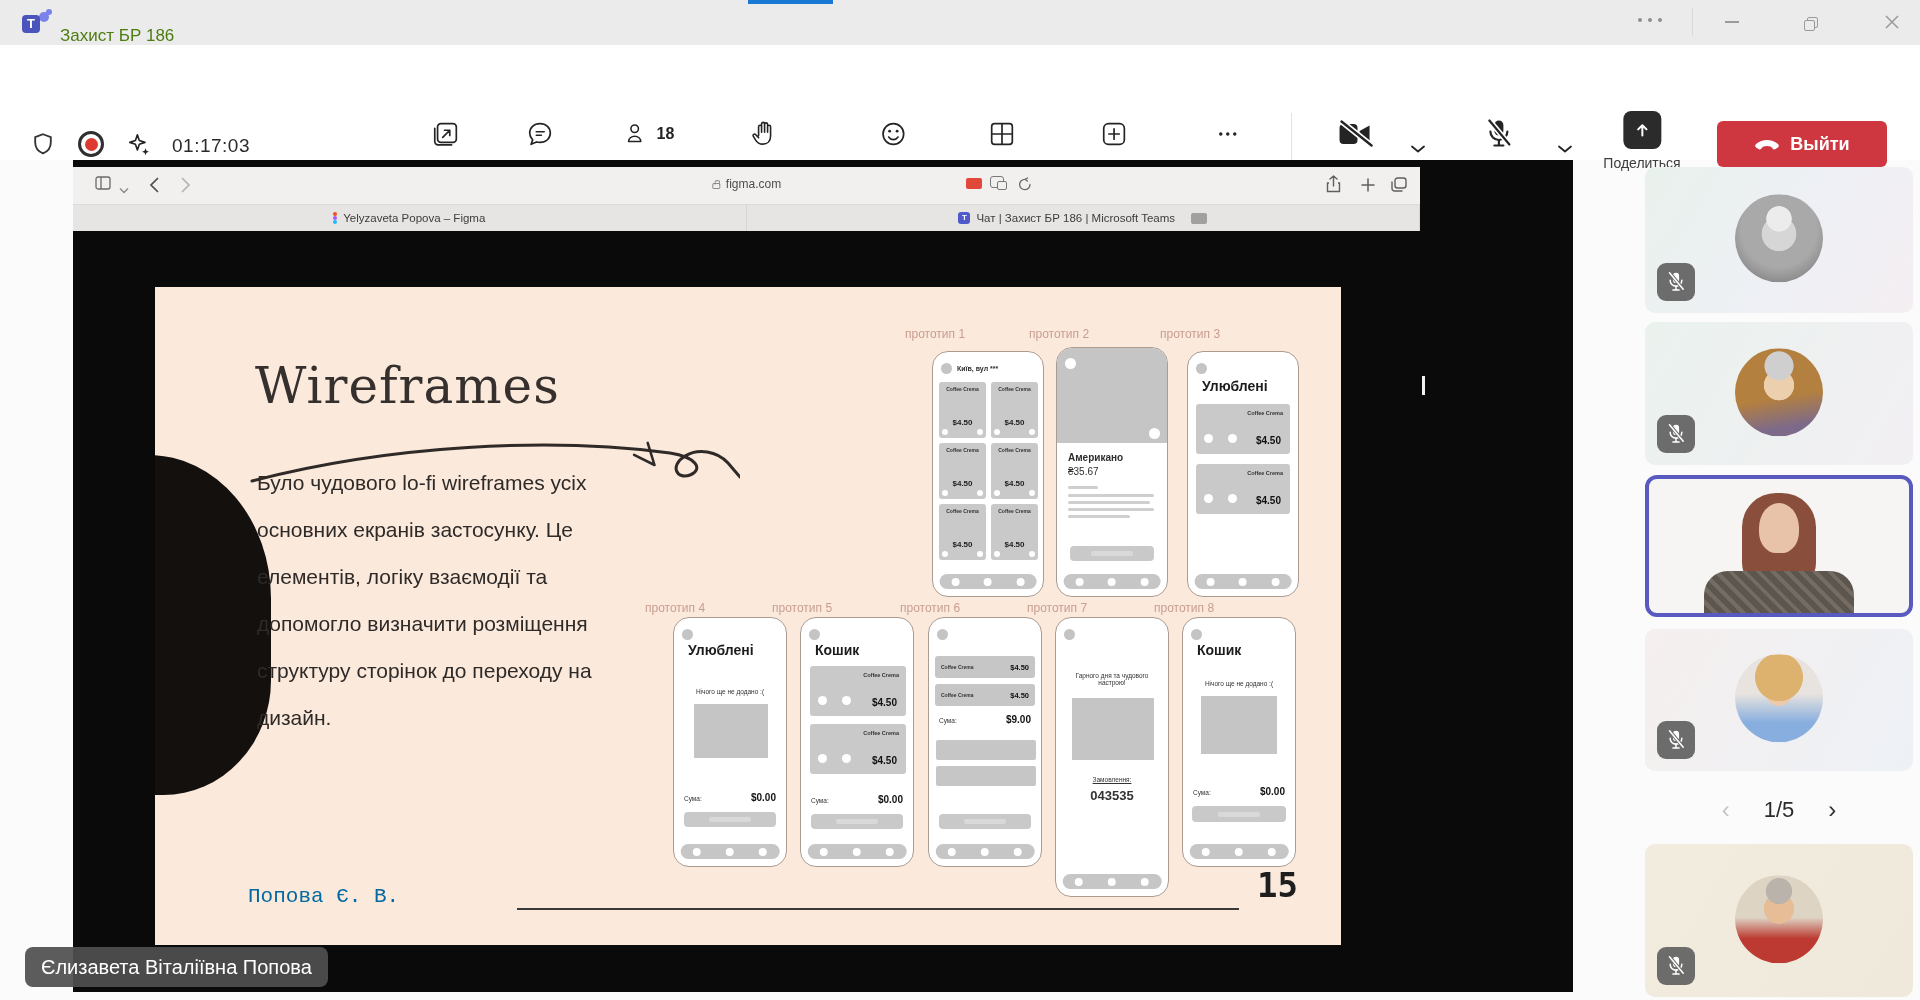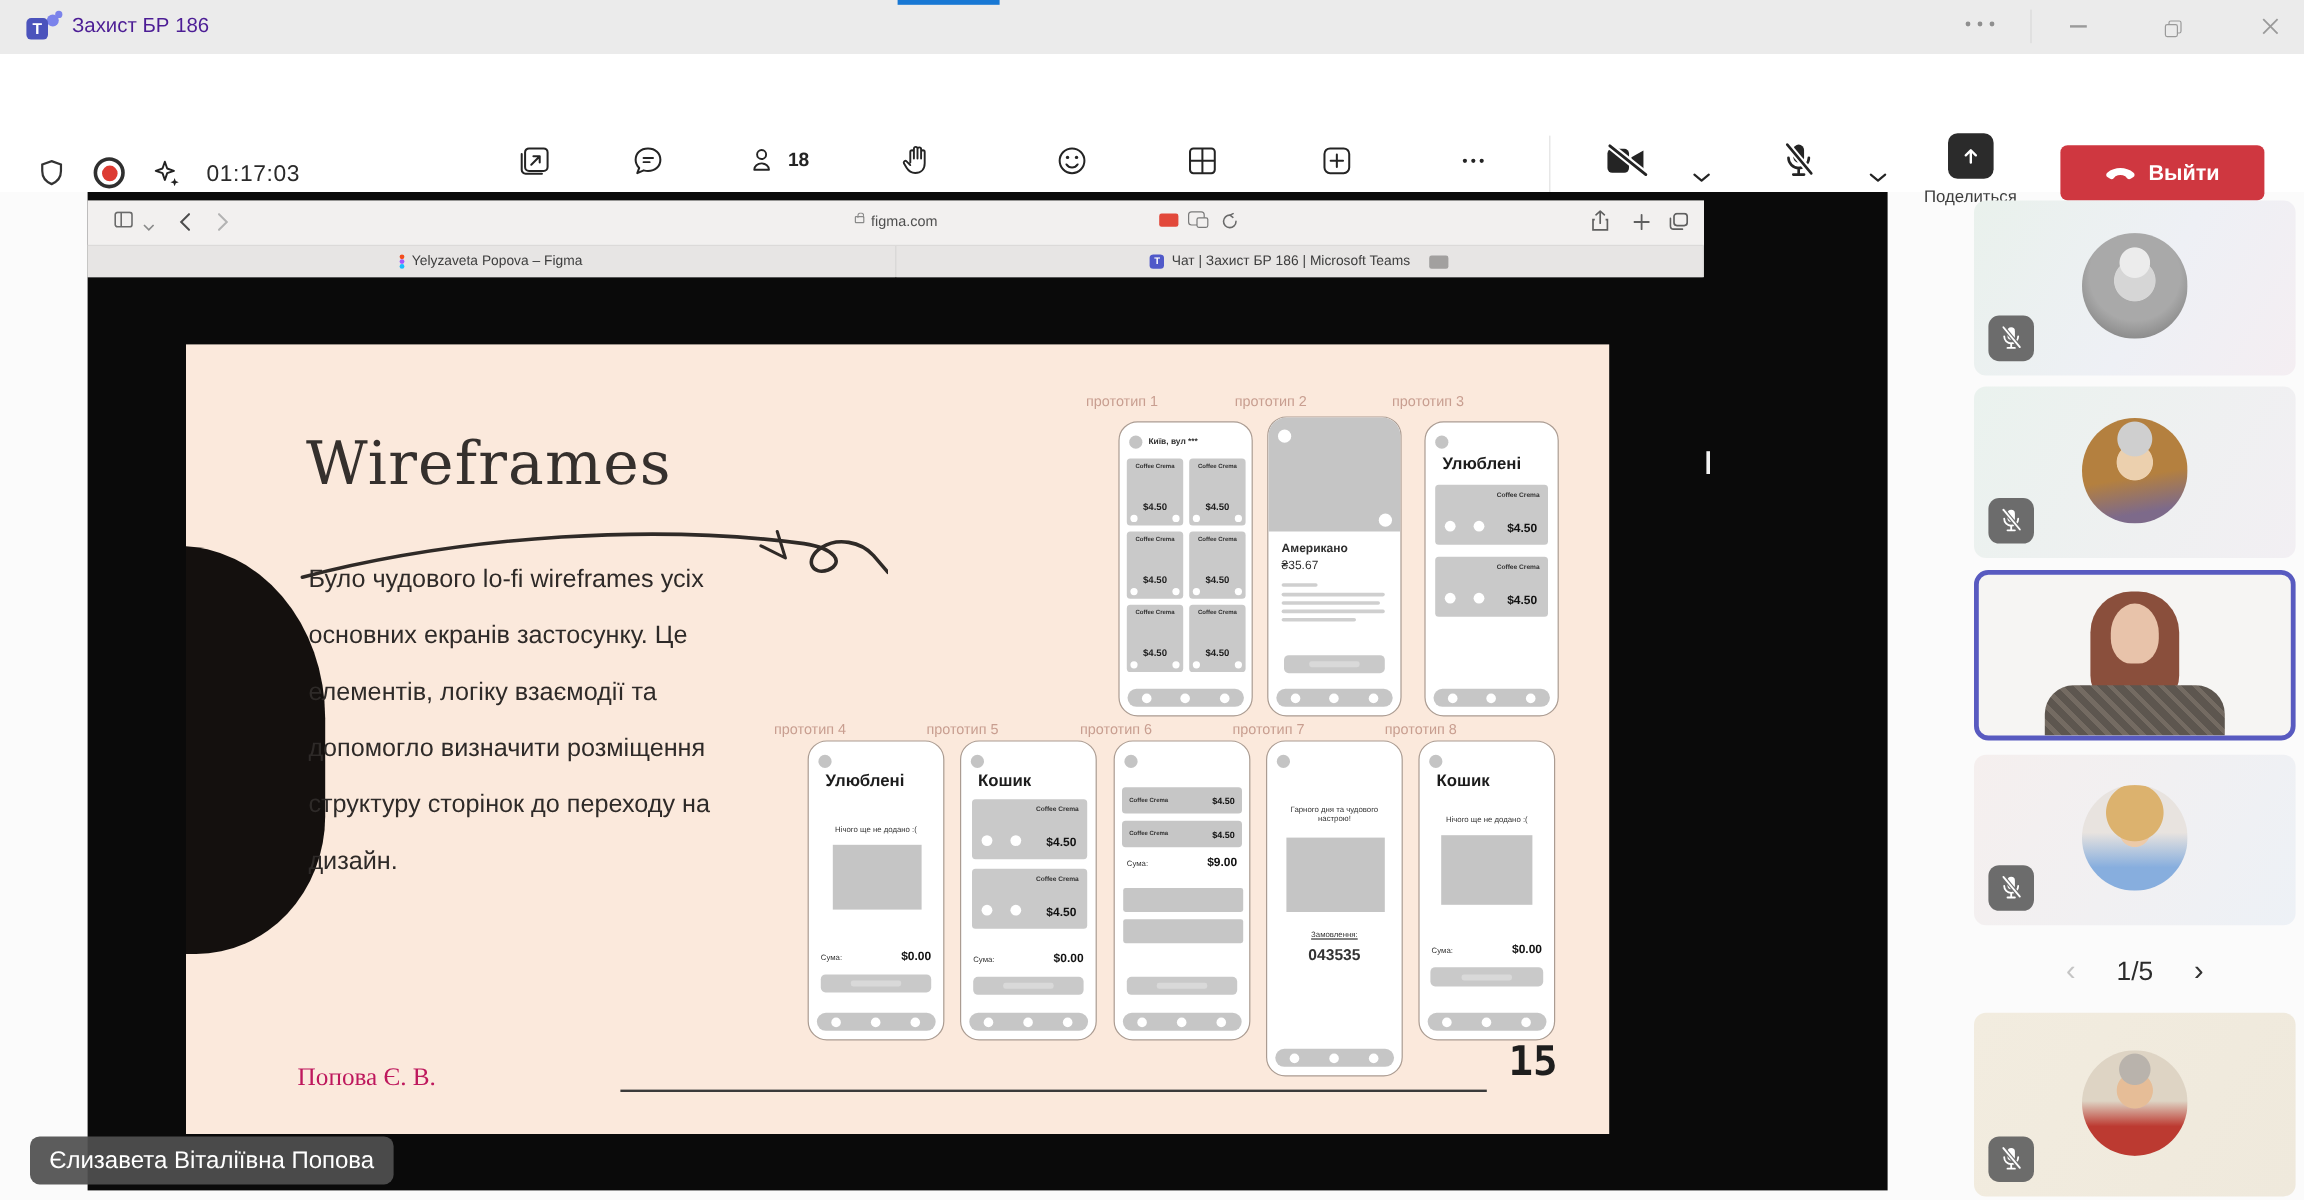--- a/index.html
+++ b/index.html
@@ -8,21 +8,21 @@
   #app { position:relative; width:1920px; height:1000px; background:#fbfbfb; }
 
   
   #titlebar { position:absolute; left:0; top:0; width:1920px; height:45px; background:#ebebeb; }
   #top-blue { position:absolute; left:748px; top:0; width:85px; height:4px; background:#1878d4; }
   #teams-logo { position:absolute; left:22px; top:9px; width:30px; height:28px; }
   #teams-logo .sq { position:absolute; left:0; top:6px; width:18px; height:18px; background:#4b53bc; border-radius:4px;
     color:#fff; font-size:13px; font-weight:700; text-align:center; line-height:18px; }
   #teams-logo .c1 { position:absolute; left:17px; top:3px; width:10px; height:10px; border-radius:50%; background:#7b83eb; }
   #teams-logo .c2 { position:absolute; left:24px; top:0; width:6px; height:6px; border-radius:50%; background:#7b83eb; }
-  #win-title { position:absolute; left:60px; top:12px; font-size:17px; color:#4c1d95; }
+  #win-title { position:absolute; left:60px; top:26px; font-size:17px; color:#4d7c0f; }
   #tb-more { position:absolute; left:1638px; top:18px; display:flex; gap:6px; cursor:pointer; }
   #tb-more i { width:4px; height:4px; border-radius:50%; background:#8f8f8f; }
   #tb-div { position:absolute; left:1692px; top:8px; width:1px; height:28px; background:#d9d9d9; }
   .winctl { position:absolute; top:10px; width:28px; height:24px; display:flex; align-items:center; justify-content:center; cursor:pointer; }
   #btn-min { left:1718px; } #btn-max { left:1798px; } #btn-close { left:1878px; }
   #btn-min b { width:14px; height:2px; background:#9a9a9a; }
   #btn-max .r1 { width:11px; height:11px; border:1.5px solid #9a9a9a; border-radius:2px; position:relative; }
   #btn-max .r2 { position:absolute; left:-4px; top:2px; width:11px; height:11px; border:1.5px solid #9a9a9a; border-radius:2px; background:#ebebeb; }
 
   
@@ -50,40 +50,40 @@
   #chrome { position:absolute; left:0; top:7px; width:1347px; height:65px; }
   #chrome-row1 { position:relative; width:100%; height:38px; background:#f2f0ef; border-bottom:1px solid #dcdad9; }
   .bicon { position:absolute; top:9px; color:#5a5a5a; font-size:15px; }
   #chrome-tabs { display:flex; width:100%; height:26px; background:#d8d6d5; }
   .btab { flex:1; margin-right:1px; background:#e7e5e4; display:flex; align-items:center; justify-content:center; gap:6px;
     font-size:11.5px; color:#3d3d3d; cursor:pointer; overflow:hidden; white-space:nowrap; }
   .btab.active { background:#f0efee; }
   .figma-ic { display:flex; flex-direction:column; gap:0px; }
   .figma-ic i { width:4px; height:4px; border-radius:50%; }
   .teams-ic { width:12px; height:12px; background:#5059c9; border-radius:3px; color:#fff; font-size:8px; font-weight:700; text-align:center; line-height:12px; }
-  #addr { position:absolute; left:50%; transform:translateX(-50%); top:10px; font-size:12px; color:#4f4f4f; display:flex; gap:6px; }
+  #addr { position:absolute; left:50%; transform:translateX(-50%); top:10px; font-size:12px; color:#4f4f4f; display:flex; gap:6px; align-items:center; }
   .lock { width:8px; height:6px; border:1px solid #8a8a8a; border-radius:1px; position:relative; margin-top:3px; }
   .lock:before { content:""; position:absolute; left:1px; top:-4px; width:4px; height:4px; border:1px solid #8a8a8a; border-bottom:none; border-radius:3px 3px 0 0; }
   #share-ind { position:absolute; left:893px; top:11px; width:16px; height:11px; background:#e2483a; border-radius:2px; }
   #translate-ind { position:absolute; left:917px; top:9px; width:14px; height:12px; border:1.3px solid #7a7a7a; border-radius:3px; }
   #translate-ind:after{ content:""; position:absolute; right:-4px; bottom:-3px; width:8px; height:7px; background:#f2f0ef; border:1.3px solid #7a7a7a; border-radius:2px; }
   #tab3-extra { width:16px; height:11px; background:#a2a09f; border-radius:2px; margin-left:10px; }
 
   
   #caret { position:absolute; left:1349px; top:216px; width:3px; height:19px; background:#f2f2f2; }
 
   
   #slide { position:absolute; left:82px; top:127px; width:1186px; height:658px; background:#fbe9dc; overflow:hidden; }
   #blob { position:absolute; left:-6px; top:168px; width:122px; height:340px; background:#14100e;
     border-radius:0 170px 150px 0 / 0 200px 160px 0; }
   #sl-title { position:absolute; left:100px; top:70px; font-family:"DejaVu Serif", serif; font-size:50px; color:#35302d; letter-spacing:1px; }
   #swoosh { position:absolute; left:95px; top:132px; }
   #sl-body { position:absolute; left:102px; top:172px; width:420px; }
   #sl-body div { font-size:21px; line-height:47px; color:#2e2a28; }
-  #sl-author { position:absolute; left:93px; top:598px; font-family:Liberation Serif, serif; font-size:21px; color:#be185d; }
+  #sl-author { position:absolute; left:93px; top:598px; font-family:Liberation Mono, monospace; font-size:21px; color:#0369a1; }
   #sl-line { position:absolute; left:362px; top:621px; width:722px; height:2px; background:#3a3a3a; }
   #sl-page { position:absolute; left:1102px; top:578px; font-family:"DejaVu Sans Mono", monospace; font-size:34px; font-weight:700; color:#1e1e1e; }
 
   .proto-label { position:absolute; font-size:12px; color:#c89e90; }
   .ph { position:absolute; width:112px; background:#fff; border:1.5px solid #ab9c92; border-radius:16px; overflow:hidden; font-family:"Liberation Sans",sans-serif;margin-left:30px; }
   .ph-dot { position:absolute; width:11px; height:11px; border-radius:50%; background:#c4c4c4; }
   .ph-h1 { position:absolute; font-size:14px; font-weight:700; color:#1c1c1c; }
   .ph-head { position:absolute; font-size:7px; font-weight:700; color:#2e2e2e; }
   .ph-empty { position:absolute; width:100%; text-align:center; font-size:6.5px; color:#333; }
   .ph-img { position:absolute; background:#c5c5c5; }

